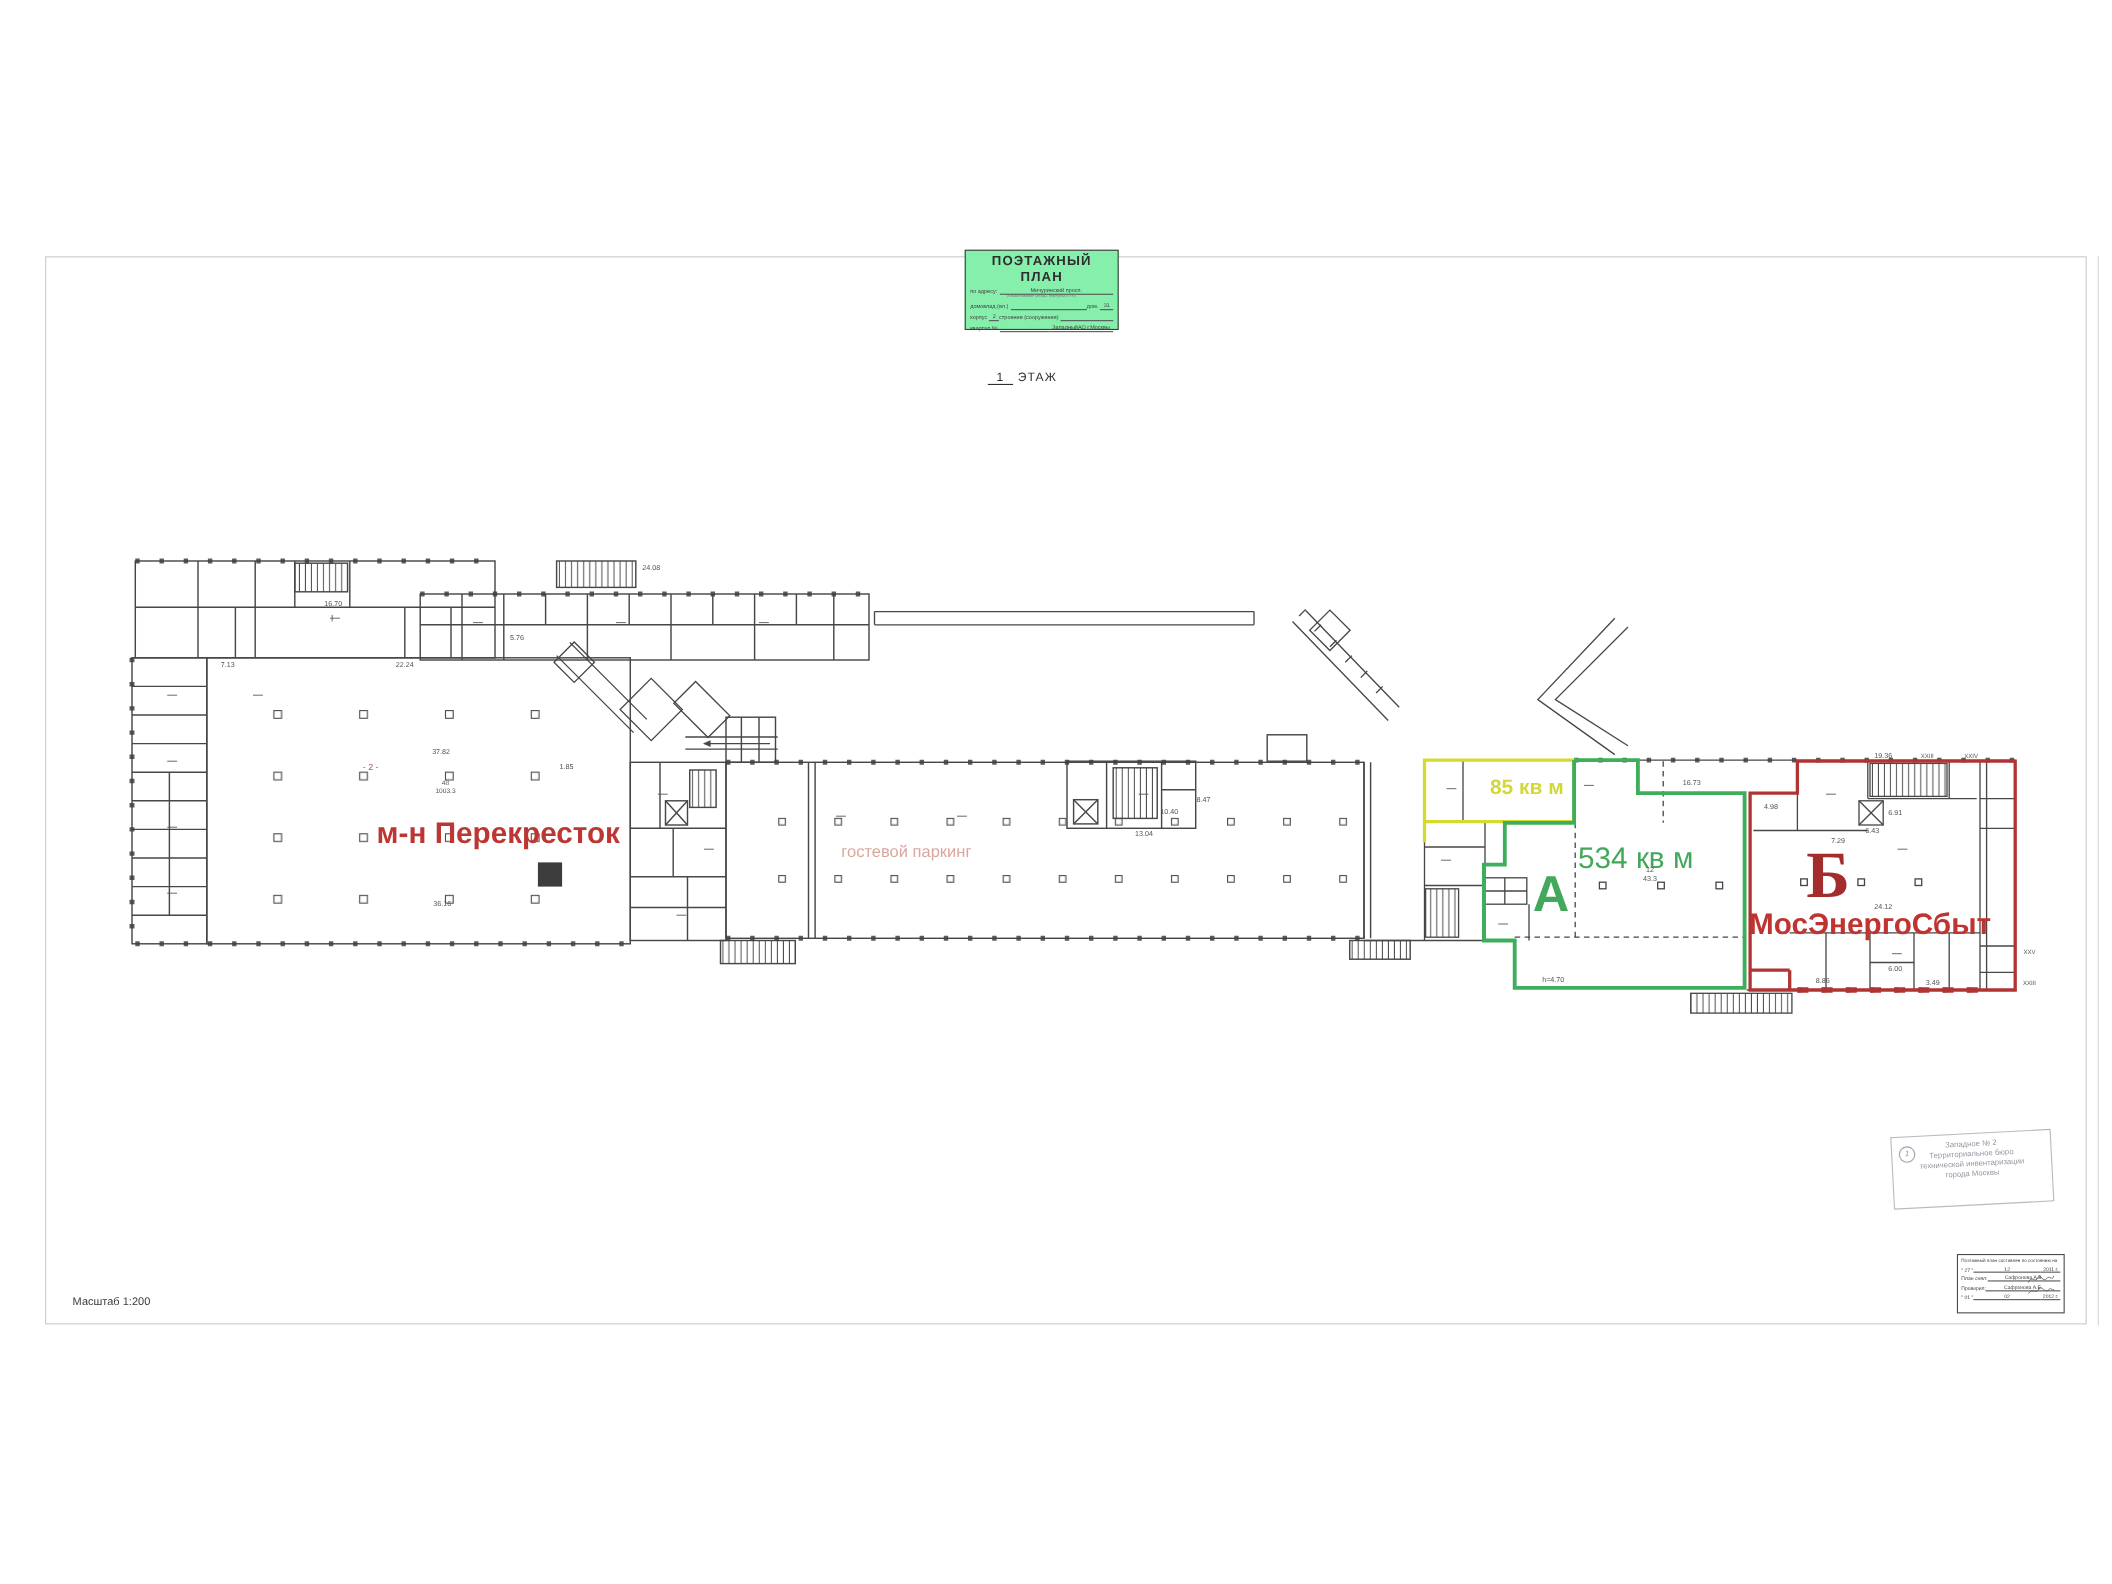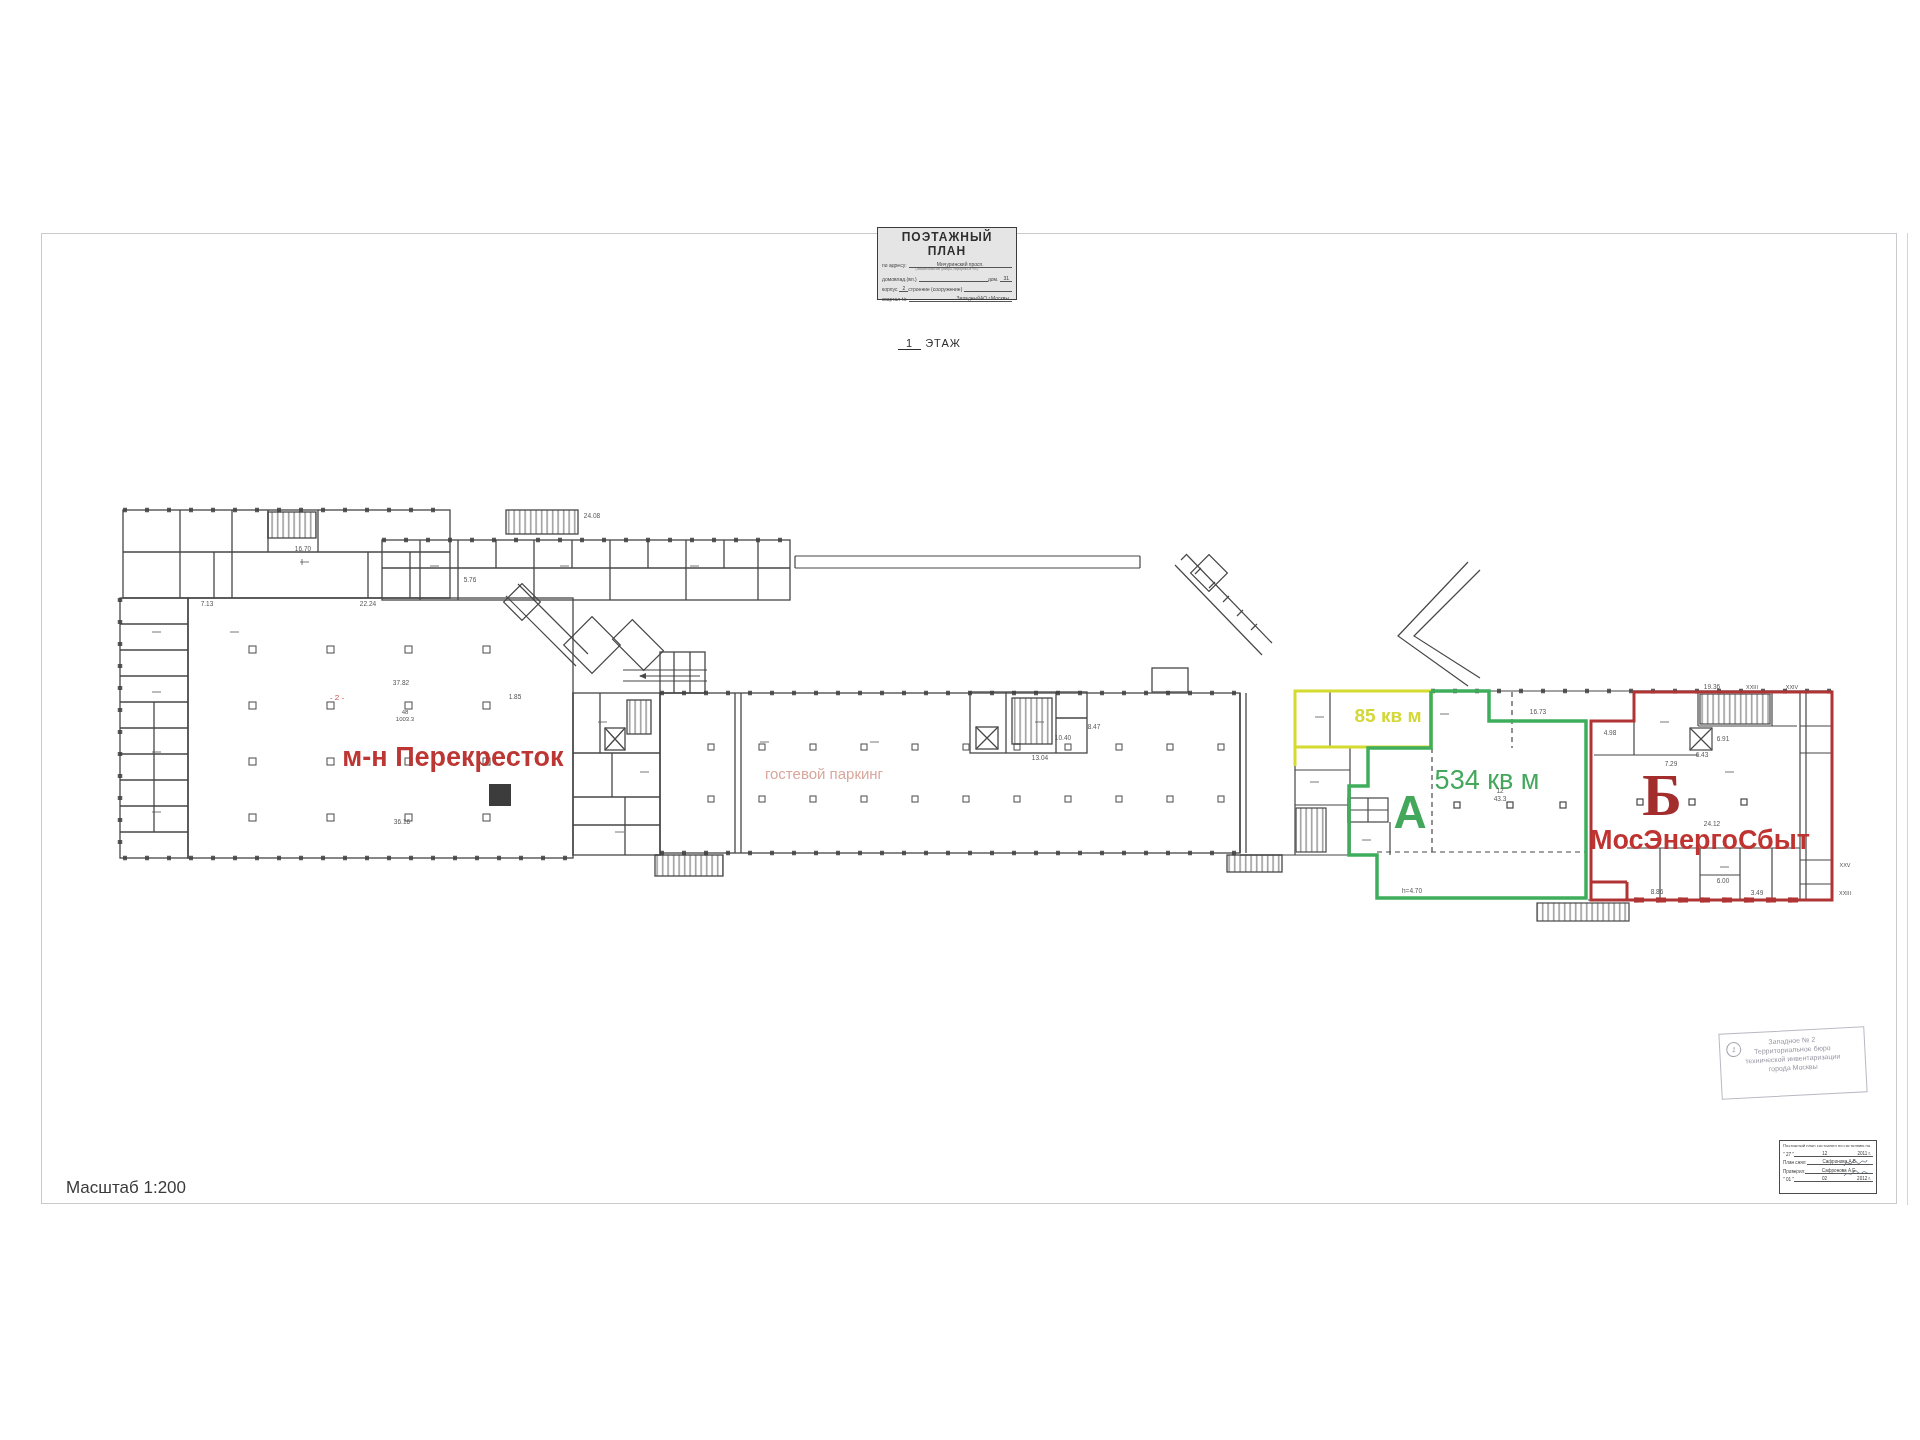--- a/index.html
+++ b/index.html
@@ -4,34 +4,34 @@
 <style>
   html,body{margin:0;padding:0;background:#fff;}
   .page{position:relative;width:1920px;height:1440px;background:#ffffff;overflow:hidden;
         font-family:"Liberation Sans",sans-serif;color:#3f3f3f;}
   .sheet{position:absolute;left:41px;top:233px;width:1854px;height:969px;
          border:1px solid #c9c9ce;}
   .page-shadow{position:absolute;left:1907px;top:233px;width:1px;height:972px;background:#d4d4d8;}
 
   
   .tblock{position:absolute;left:877px;top:227px;width:140px;height:73px;border:1.5px solid #3c3c3c;
-          background:#e5e5e5;padding:2px 4px 0 4px;box-sizing:border-box;}
+          background:#86efac;padding:2px 4px 0 4px;box-sizing:border-box;}
   .tb-title{font-size:12px;font-weight:bold;letter-spacing:1px;text-align:center;color:#2e2e2e;}
   .tb-row{display:flex;align-items:flex-end;font-size:5px;color:#444;margin-top:3.2px;white-space:nowrap;}
   .tb-row .lbl{flex:none;margin-right:2px;}
   .tb-row .u{border-bottom:0.7px solid #555;text-align:center;}
   .tb-row .val{flex:none;padding:0 3px;}
   .tb-row .fill{flex:1;}
   .tb-note{font-size:3.5px;color:#777;text-align:center;line-height:3.5px;}
 
   .floor-label{position:absolute;left:898px;top:337px;font-size:11px;color:#2e2e2e;letter-spacing:1px;}
   .floor-label .num{display:inline-block;border-bottom:1.3px solid #2e2e2e;padding:0 8px;}
   .floor-label .word{margin-left:4px;}
 
-  .scale-label{position:absolute;left:66px;top:1178px;font-size:17px;color:#3a3a3a;}
+  .scale-label{position:absolute;left:66px;top:1178px;font-size:10px;color:#3a3a3a;}
 
   
   .stamp{position:absolute;left:1720px;top:1030px;width:146px;height:66px;
          border:1px solid rgba(115,115,135,.5);transform:rotate(-3deg);
          color:rgba(100,100,120,.68);font-size:7px;text-align:center;padding-top:5px;box-sizing:border-box;
          line-height:9px;background:rgba(255,255,255,.3);}
   .stamp .circ{position:absolute;left:6px;top:8px;width:13px;height:13px;border:1px solid rgba(100,100,120,.6);
          border-radius:50%;font-size:7px;line-height:13px;text-align:center;font-style:italic;}
 
   

